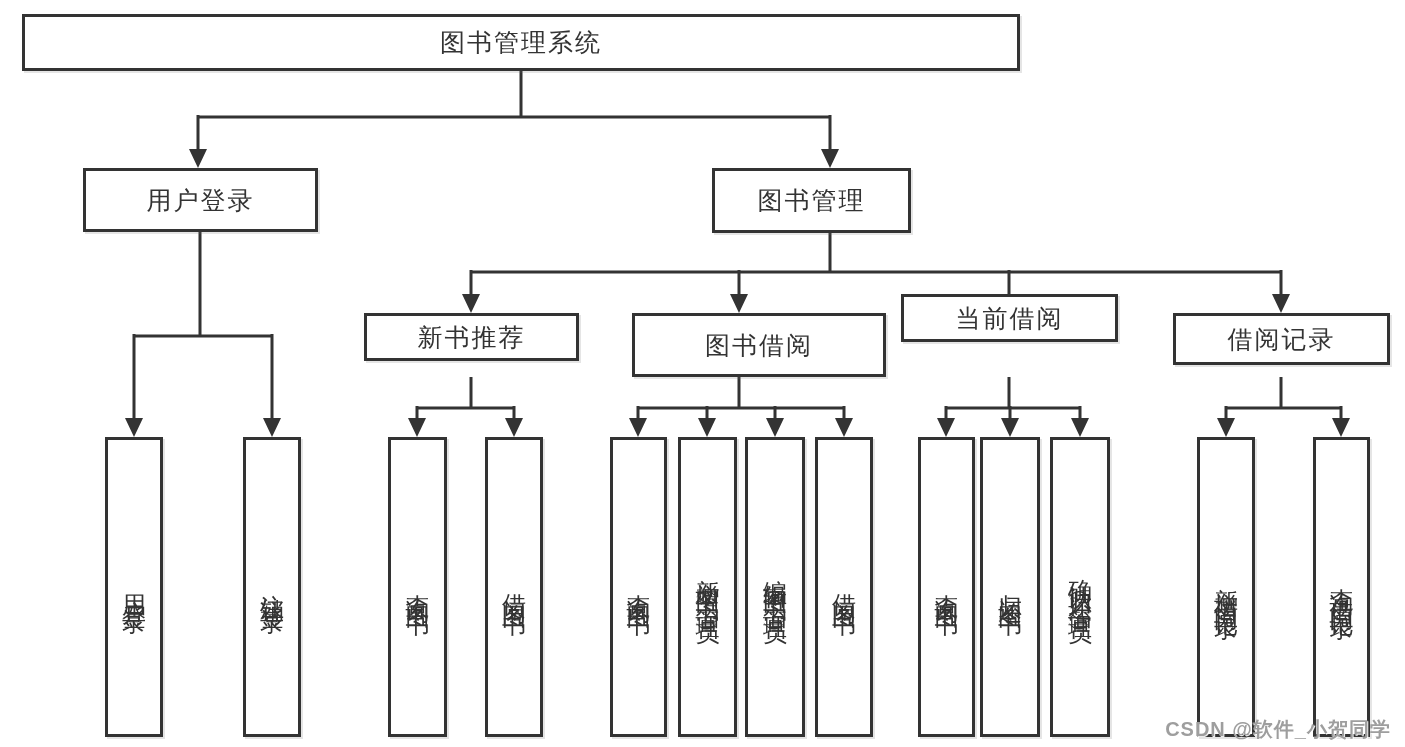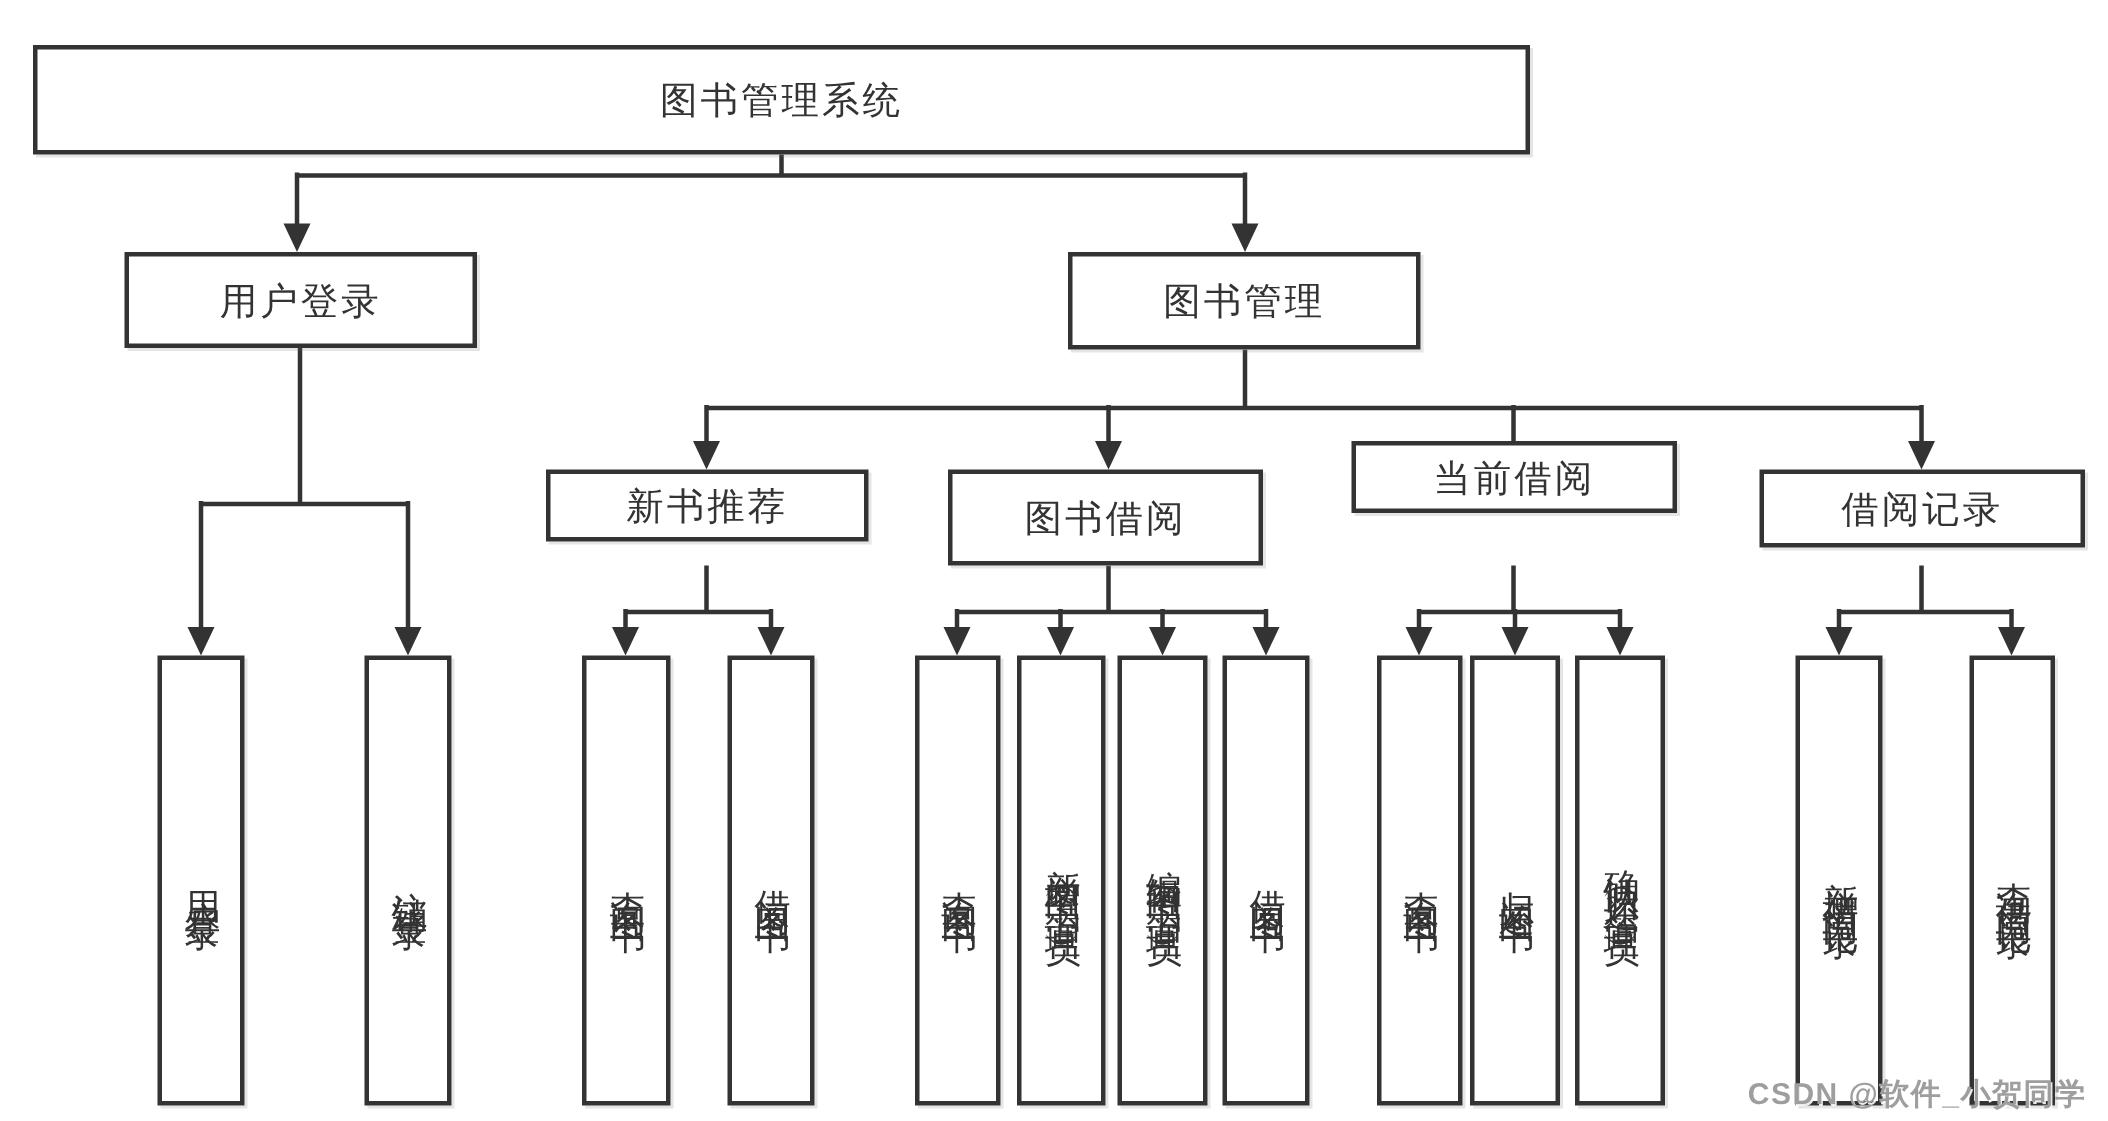--- a/index.html
+++ b/index.html
@@ -66,35 +66,35 @@
              M471 313 L462 294 L480 294 Z  M739 313 L730 294 L748 294 Z
              M1009 313 L1000 294 L1018 294 Z  M1281 313 L1272 294 L1290 294 Z
              M417 437 L408 418 L426 418 Z  M514 437 L505 418 L523 418 Z
              M638 437 L629 418 L647 418 Z  M707 437 L698 418 L716 418 Z
              M775 437 L766 418 L784 418 Z  M844 437 L835 418 L853 418 Z
              M946 437 L937 418 L955 418 Z  M1010 437 L1001 418 L1019 418 Z
              M1080 437 L1071 418 L1089 418 Z
              M1226 437 L1217 418 L1235 418 Z  M1341 437 L1332 418 L1350 418 Z"></path>
   </svg>
 
-  <div class="node h" style="left:22px;top:30px;width:998px;height:73px">
+  <div class="node h" style="left:22px;top:14px;width:998px;height:57px">
     <span>图书管理系统</span>
   </div>
 
   <div class="node h" style="left:83px;top:168px;width:235px;height:64px">
     <span>用户登录</span>
   </div>
-  <div class="node h" style="left:712px;top:168px;width:235px;height:65px">
+  <div class="node h" style="left:712px;top:168px;width:199px;height:65px">
     <span>图书管理</span>
   </div>
 
   <div class="node h" style="left:364px;top:313px;width:215px;height:48px">
     <span>新书推荐</span>
   </div>
-  <div class="node h" style="left:632px;top:313px;width:210px;height:64px">
+  <div class="node h" style="left:632px;top:313px;width:254px;height:64px">
     <span>图书借阅</span>
   </div>
   <div class="node h" style="left:901px;top:294px;width:217px;height:48px">
     <span>当前借阅</span>
   </div>
   <div class="node h" style="left:1173px;top:313px;width:217px;height:52px">
     <span>借阅记录</span>
   </div>
 
   <div class="node v" style="left:105px;top:437px;width:58px;height:300px">

